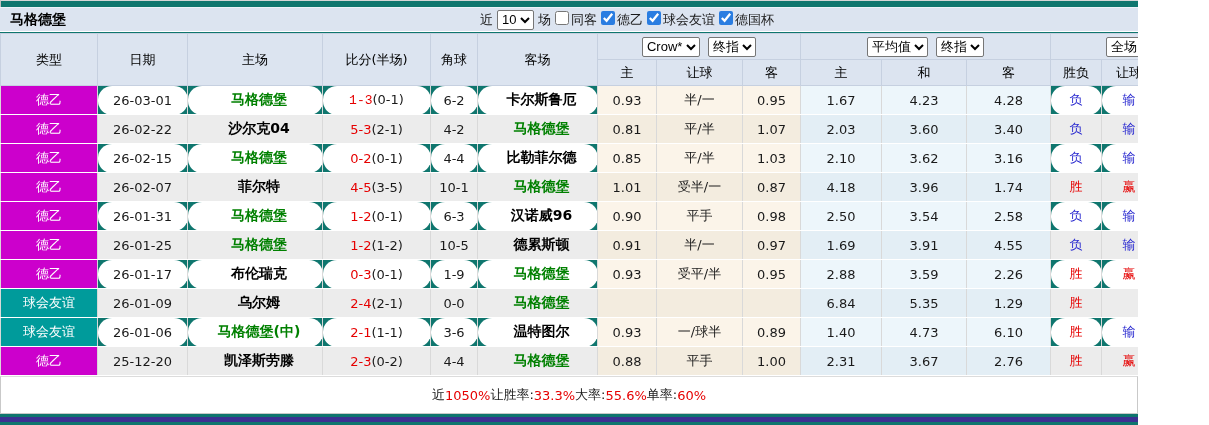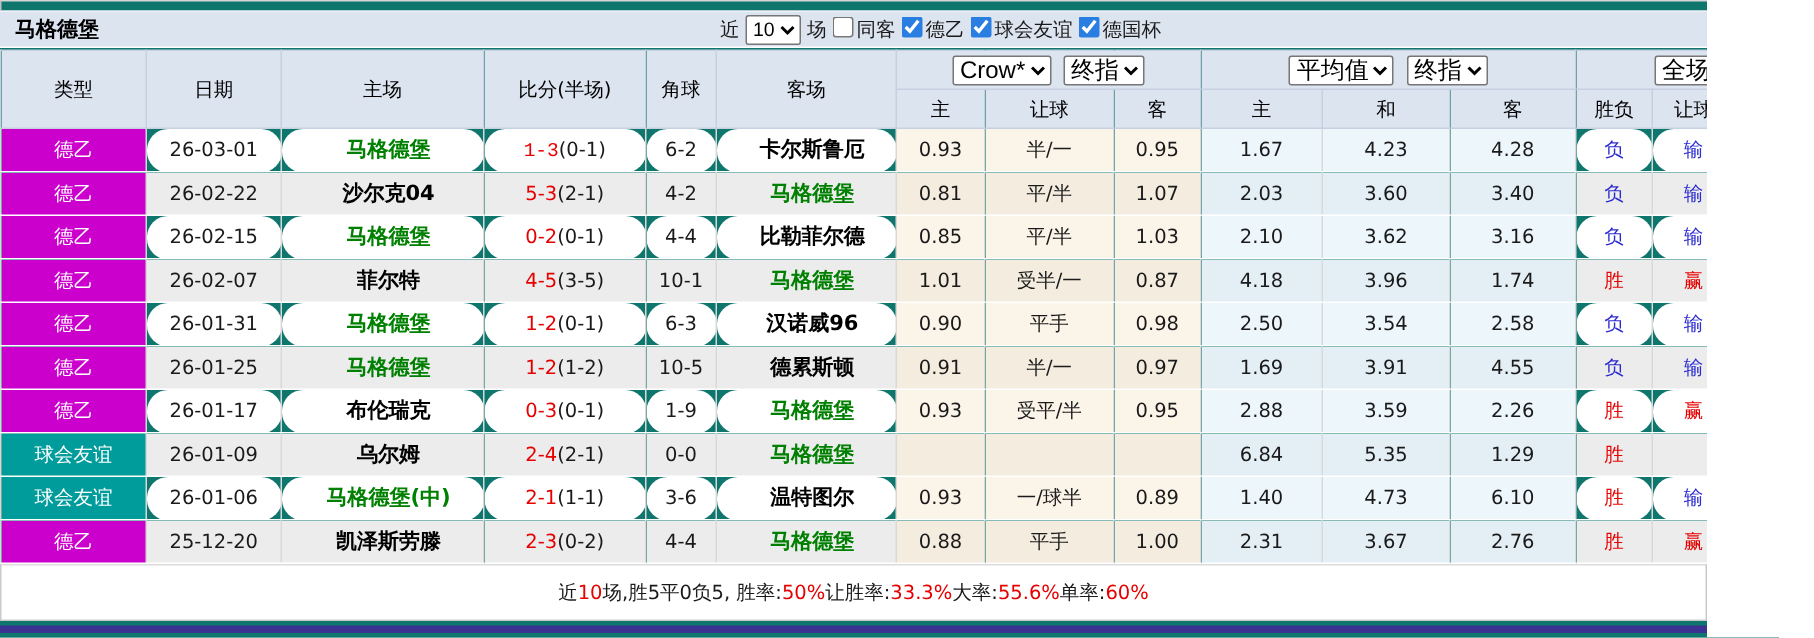--- a/index.html
+++ b/index.html
@@ -10,21 +10,21 @@
 
   .titlebar { height: 25px; background: #dce4f0; border-top: 1px solid #eef2f8; border-bottom: 1px solid #ffffff; display: flex; align-items: center; position: relative; }
   .team { font-weight: bold; font-size: 14px; padding-left: 10px; color: #000; }
   .controls { position: absolute; left: 480px; top: 0; height: 100%; display: flex; align-items: center; gap: 4px; white-space: nowrap; }
   .controls select { height: 20px; font-size: 13px; background: #fff; border: 1px solid #767676; border-radius: 2px; }
   .cb { display: inline-flex; gap: 2px; cursor: pointer; }
   .cb input { width: 14px; height: 14px; accent-color: #2a7de1; margin: 0; }
 
   table { border-collapse: collapse; table-layout: fixed; width: 1209px; margin-top: 1px; }
   thead th { background: #dce4f0; font-weight: normal; font-size: 13px; color: #000; border: 1px solid #c6d0e0; height: 26px; padding: 0; overflow: hidden; }
-  thead select { height: 20px; font-size: 16px; background: #fff; border: 1px solid #767676; border-radius: 2px; margin: 0 2px; }
+  thead select { height: 20px; font-size: 13px; background: #fff; border: 1px solid #767676; border-radius: 2px; margin: 0 2px; }
 
   tbody td { height: 29px; padding: 0 2px; text-align: center; font-size: 13px; border-right: 1px solid #d9d9d9; border-left: 1px solid #d9d9d9; border-bottom: 1px solid #ffffff; overflow: hidden; white-space: nowrap; }
   td.type { color: #fff; }
   tr.odd  td.plain { background: #ffffff; border-radius: 14px; }
   tr.even td.plain { background: #ececec; margin-top: 45px; }
   td.odds { background: #fbf4e9; text-align: center; }
   tr.even td.odds { background: #f3ecdf; }
   td.avg { background: #edf6fb; }
   tr.even td.avg { background: #e3eef5; }
   td.team { cursor: pointer; }
@@ -290,21 +290,20 @@
           <td class="plain" style="color: rgb(230, 0, 0);">胜</td>
           <td class="plain" style="color: rgb(230, 0, 0);">赢</td>
           <td class="plain" style="color: rgb(230, 0, 0);">大</td>
         </tr>
       </tbody>
   </table>
 
   <div class="footer">
       <span>近</span>
       <span class="seg-red">10</span>
-      <span>场,胜5平0负5, 胜率:</span>
       <span class="seg-red">50%</span>
       <span> 让胜率:</span>
       <span class="seg-red">33.3%</span>
       <span> 大率:</span>
       <span class="seg-red">55.6%</span>
       <span> 单率:</span>
       <span class="seg-red">60%</span>
     </div>
   <div class="gap"></div>
   <div class="bottombar"></div>

